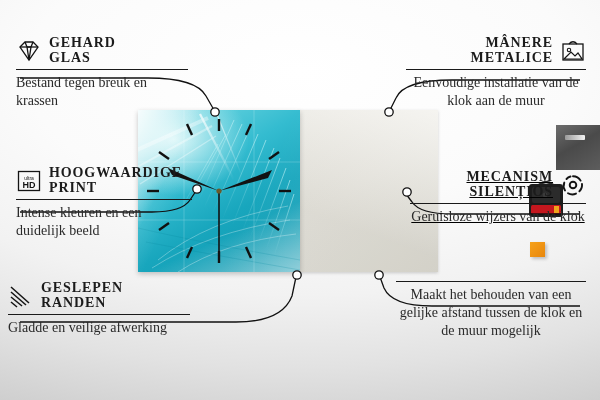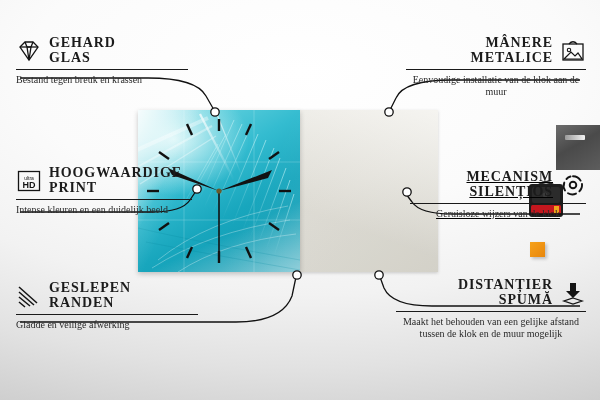--- a/index.html
+++ b/index.html
@@ -54,27 +54,27 @@
     box-shadow:2px 2px 3px rgba(0,0,0,.22);}
 
   
   .callout{position:absolute;}
   .head{display:flex;align-items:center;gap:7px;}
   .head.right{justify-content:flex-end;}
   .titles{display:flex;flex-direction:column;line-height:1.06;}
   .t-line{font-size:14px;letter-spacing:.9px;color:#1b1b1b;font-weight:700;}
   .right .titles{align-items:flex-end;}
   .rule{height:1px;background:#1a1a1a;margin:3px 0 4px;}
-  .desc{font-size:10px;color:#2a2a2a;line-height:1.28;}
+  .desc{font-size:14px;color:#2a2a2a;line-height:1.28;}
   .desc.right{text-align:center;}
   .ico{width:26px;height:24px;flex:0 0 26px;display:block;}
 
   .c-glass{left:16px;top:36px;width:172px;}
   .c-print{left:16px;top:166px;width:176px;}
-  .c-edges{left:16px;top:281px;width:182px;}
+  .c-edges{left:8px;top:281px;width:182px;}
   .c-metal{right:14px;top:36px;width:180px;}
   .c-mech{right:14px;top:170px;width:176px;text-decoration:underline;}
   .c-spacer{right:14px;top:278px;width:190px;}
 </style>
 </head>
 <body>
 
 <div class="stage">
 
   <div class="photo">
@@ -278,27 +278,17 @@
           <path d="M6.5 6 A8.8 8.8 0 0 1 10.5 3.5"></path>
         </g>
         <circle cx="13" cy="12" r="3.3" fill="none" stroke="#141414" stroke-width="1.9"></circle>
       </svg>
     </div>
     <div class="rule"></div>
     <div class="desc right">Geruisloze wijzers van de klok</div>
   </div>
 
   <div class="callout c-spacer">
-    <div class="head right">
-      <div class="titles">
-        <span class="t-line">DISTANȚIER</span>
-        <span class="t-line">SPUMĂ</span>
-      </div>
-      <svg class="ico" viewBox="0 0 26 24">
-        <path d="M10 2 H16 V10 H20 L13 17 L6 10 H10 Z" fill="#141414"></path>
-        <path d="M13 17 L22 20 L13 23 L4 20 Z" fill="none" stroke="#141414" stroke-width="1.3"></path>
-      </svg>
-    </div>
     <div class="rule"></div>
     <div class="desc right">Maakt het behouden van een gelijke afstand tussen de klok en de muur mogelijk</div>
   </div>
 
 </div>
 
 </body></html>

